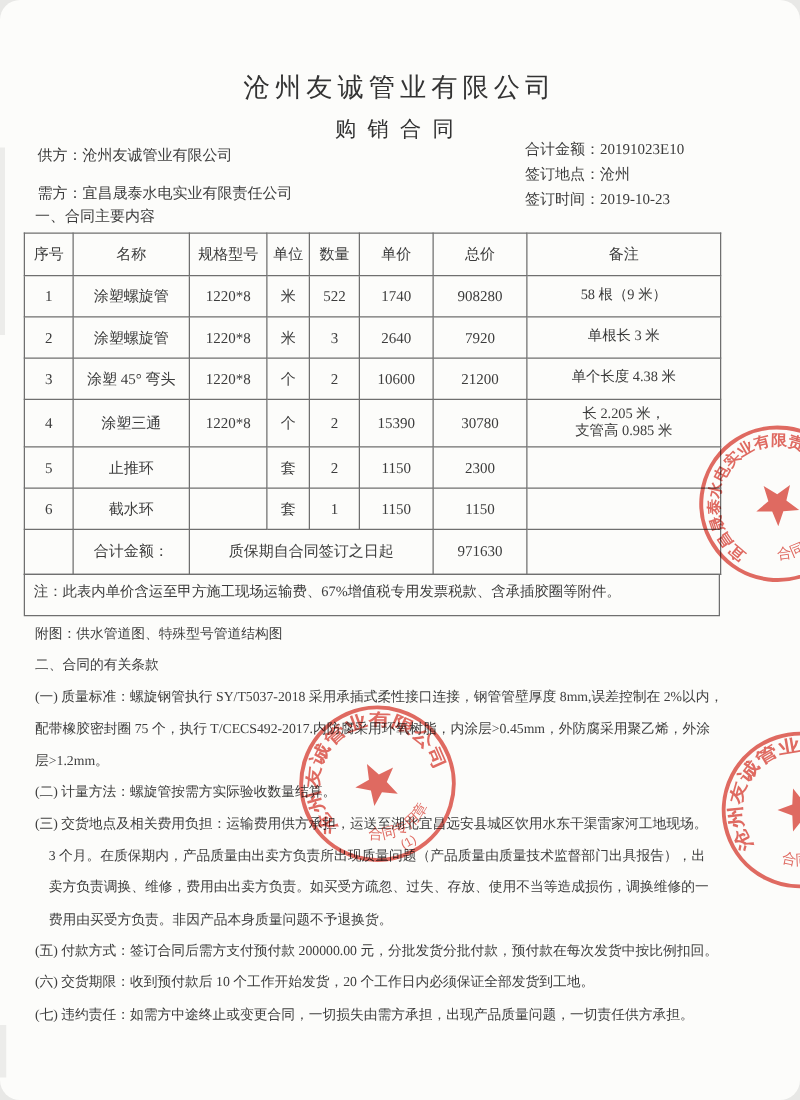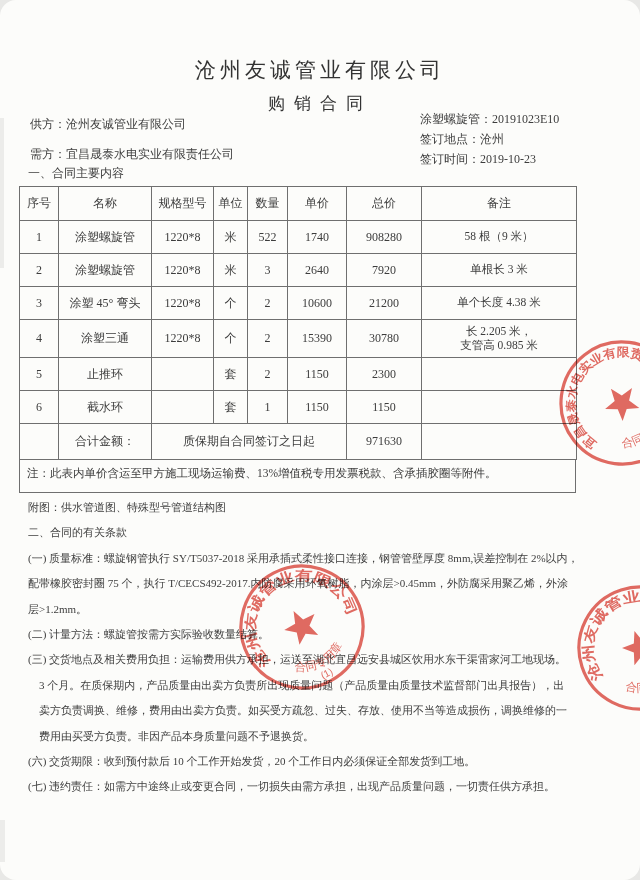--- a/index.html
+++ b/index.html
@@ -44,21 +44,21 @@
 <div class="page">
 
   <div class="artifact" style="left:0;top:118px;width:4px;height:150px;"></div>
   <div class="artifact" style="left:0;top:820px;width:5px;height:42px;"></div>
 
   <div class="company-title">沧州友诚管业有限公司</div>
   <div class="doc-title">购销合同</div>
 
   <div class="meta" id="supplier">供方：沧州友诚管业有限公司</div>
   <div class="meta" id="buyer">需方：宜昌晟泰水电实业有限责任公司</div>
-  <div class="meta" id="contract-no">涂塑螺旋管：20191023E10</div>
+  <div class="meta" id="contract-no">合计金额：20191023E10</div>
   <div class="meta" id="sign-place">签订地点：沧州</div>
   <div class="meta" id="sign-date">签订时间：2019-10-23</div>
   <div class="meta" id="section1">一、合同主要内容</div>
 
   <table class="items">
     <colgroup>
       <col style="width:39px">
         <col style="width:93px">
         <col style="width:62px">
         <col style="width:34px">
@@ -144,33 +144,34 @@
         <tr>
           <td></td>
           <td>合计金额：</td>
           <td colspan="4">质保期自合同签订之日起</td>
           <td>971630</td>
           <td></td>
         </tr>
       </tbody>
   </table>
 
-  <div class="note-box">注：此表内单价含运至甲方施工现场运输费、13%增值税专用发票税款、含承插胶圈等附件。</div>
+  <div class="note-box">注：此表内单价含运至甲方施工现场运输费、67%增值税专用发票税款、含承插胶圈等附件。</div>
 
   <div class="flow">
       <div class="flow-line">附图：供水管道图、特殊型号管道结构图</div>
       <div class="flow-line">二、合同的有关条款</div>
       <div class="flow-line">(一) 质量标准：螺旋钢管执行 SY/T5037-2018 采用承插式柔性接口连接，钢管管壁厚度 8mm,误差控制在 2%以内，</div>
       <div class="flow-line">配带橡胶密封圈 75 个，执行 T/CECS492-2017.内防腐采用环氧树脂，内涂层&gt;0.45mm，外防腐采用聚乙烯，外涂</div>
       <div class="flow-line">层&gt;1.2mm。</div>
       <div class="flow-line">(二) 计量方法：螺旋管按需方实际验收数量结算。</div>
       <div class="flow-line">(三) 交货地点及相关费用负担：运输费用供方承担，运送至湖北宜昌远安县城区饮用水东干渠雷家河工地现场。</div>
       <div class="flow-line">　3 个月。在质保期内，产品质量由出卖方负责所出现质量问题（产品质量由质量技术监督部门出具报告），出</div>
       <div class="flow-line">　卖方负责调换、维修，费用由出卖方负责。如买受方疏忽、过失、存放、使用不当等造成损伤，调换维修的一</div>
       <div class="flow-line">　费用由买受方负责。非因产品本身质量问题不予退换货。</div>
+      <div class="flow-line">(五) 付款方式：签订合同后需方支付预付款 200000.00 元，分批发货分批付款，预付款在每次发货中按比例扣回。</div>
       <div class="flow-line">(六) 交货期限：收到预付款后 10 个工作开始发货，20 个工作日内必须保证全部发货到工地。</div>
       <div class="flow-line">(七) 违约责任：如需方中途终止或变更合同，一切损失由需方承担，出现产品质量问题，一切责任供方承担。</div>
     </div>
 
   <div class="stamp" id="stamp-buyer">
     <svg viewBox="0 0 140 140" width="140" height="140">
       <defs>
         <path id="rA" d="M 25.8 86.1 A 47 47 0 1 1 114.2 86.1" fill="none"></path>
         <path id="bA" d="M 32 92 A 44 44 0 0 0 108 92" fill="none"></path>
       </defs>

